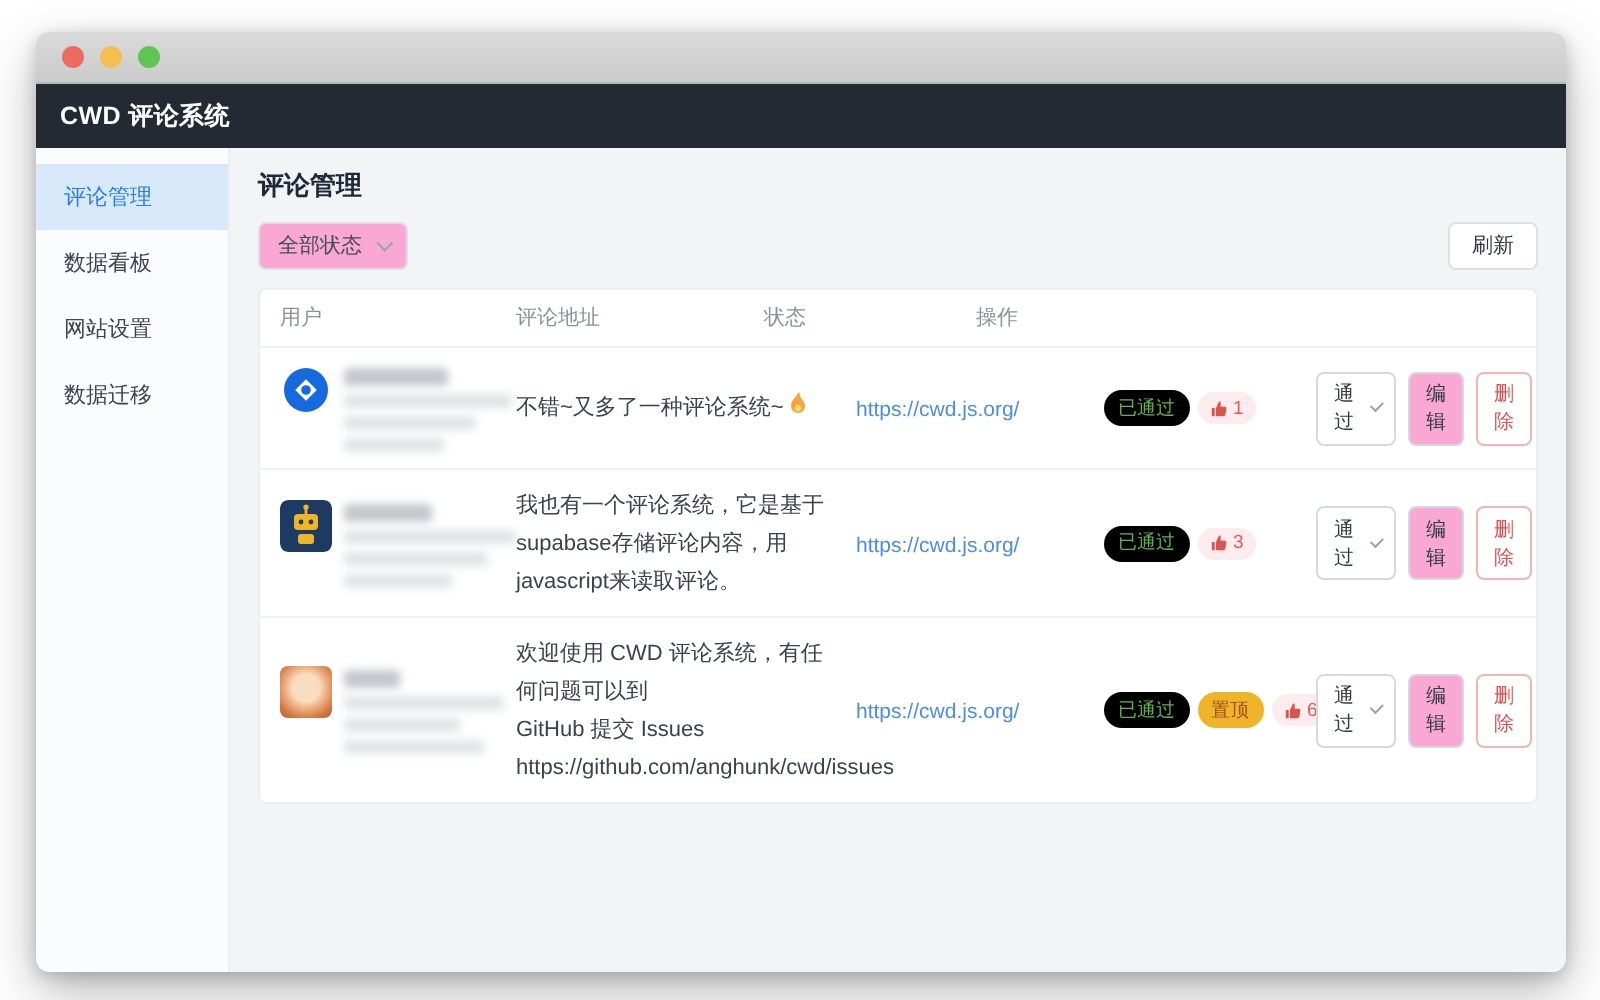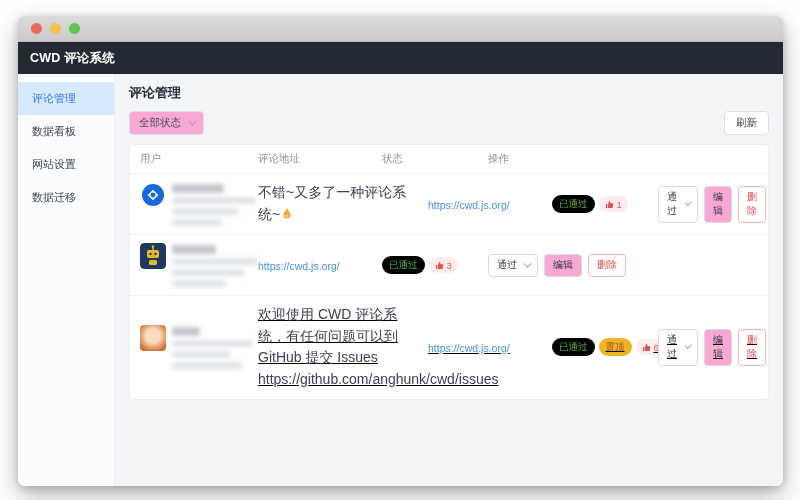--- a/index.html
+++ b/index.html
@@ -38,39 +38,39 @@
   .filter-row { display:flex; justify-content:space-between; align-items:center; margin-bottom:9px; }
   .filter-select { display:inline-flex; align-items:center; gap:7px; background:#f9a8d4;
     border:1px solid #dcdfe4; border-radius:4px; padding:4px 9px; font-size:10.5px; color:#454c58; cursor:pointer; }
   .refresh-btn { background:#fff; border:1px solid #dcdfe4; border-radius:4px; padding:4px 11px;
     font-size:10.5px; color:#333a45; cursor:pointer; }
 
   
   .card { background:#fff; border:1px solid #eceef2; border-radius:4px; }
   .thead { display:flex; padding:7px 10px; color:#8a919f; font-size:10.5px; border-bottom:1px solid #eef0f3; }
   .trow { display:flex; padding:8px 10px; border-bottom:1px solid #f0f2f5; align-items:center; }
-  .trow:last-child { border-bottom:none;text-decoration:underline; }
+  .trow:last-child { border-bottom:none; }
   .c-user { width:118px; flex:0 0 118px; }
   .c-comment { width:170px; flex:0 0 170px; padding-right:12px; }
   .c-url { width:124px; flex:0 0 124px; }
   .c-status { width:106px; flex:0 0 106px; }
   .c-actions { flex:1; }
 
   .user-cell { display:flex; gap:6px; align-items:flex-start; }
   .avatar { width:26px; height:26px; flex:0 0 26px; }
   .avatar.round { border-radius:50%; overflow:hidden; }
   .avatar.square { border-radius:4px; overflow:hidden; }
   .avatar3 { border-radius:4px; background:
       radial-gradient(circle at 50% 42%, #f9ddc0 0 34%, #eeb184 52%, #d0783f 78%, #b65f2e 100%); }
   .user-meta { display:flex; flex-direction:column; gap:4px; padding-top:2px; }
   .blur-bar { border-radius:2px; filter:blur(2px); }
   .blur-name { height:9px; background:#c3c7cd; }
   .blur-line { height:7px; background:#e0e3e7; }
 
-  .comment-text { font-size:14px; color:#3a4150; line-height:1.55; white-space:pre-line; }
+  .comment-text { font-size:11px; color:#3a4150; line-height:1.55; white-space:pre-line; }
   .inline-icon { vertical-align:-1px; margin-left:2px; }
 
   .url-link { font-size:10.5px; color:#4a8fe2; text-decoration:none; cursor:pointer; }
 
   .status-cell { display:flex; gap:4px; align-items:center; flex-wrap:nowrap; }
   .badge { font-size:9.5px; border-radius:9px; padding:2.5px 7px; white-space:nowrap; }
   .badge-pass { background:#000000; color:#5fb54a; }
   .badge-pin  { background:#f0b429; color:#a34b22; }
   .badge-like { background:#fdecee; color:#e05b5b; display:inline-flex; align-items:center; gap:3px; padding:2.5px 6px; }
 
@@ -183,20 +183,23 @@
                 <rect x="9" y="17" width="8" height="5" rx="1.5" fill="#f0b429"></rect>
               </svg>
             </span>
             <div class="user-meta">
               <div class="blur-bar blur-name" style="width:44px"></div>
               <div class="blur-bar blur-line" style="width:86px"></div>
               <div class="blur-bar blur-line" style="width:72px"></div>
               <div class="blur-bar blur-line" style="width:54px"></div>
             </div>
           </div>
+          <div class="c-comment">
+            <span class="comment-text">我也有一个评论系统，它是基于supabase存储评论内容，用javascript来读取评论。</span>
+          </div>
           <div class="c-url">
             <a class="url-link">https://cwd.js.org/</a>
           </div>
           <div class="c-status status-cell">
             <span class="badge badge-pass">已通过</span>
             <span class="badge badge-like">
               <svg width="9" height="9" viewBox="0 0 10 10">
                   <path d="M1 4.5h1.6V9H1zM3.3 9V4.6l1.5-3.4c.2-.5 1.1-.4 1.1.2v2.3h2.3c.6 0 1 .5.9 1.1l-.6 3.4c-.1.5-.5.8-1 .8z" fill="#d9534f"></path>
                 </svg>
               <span>3</span>

